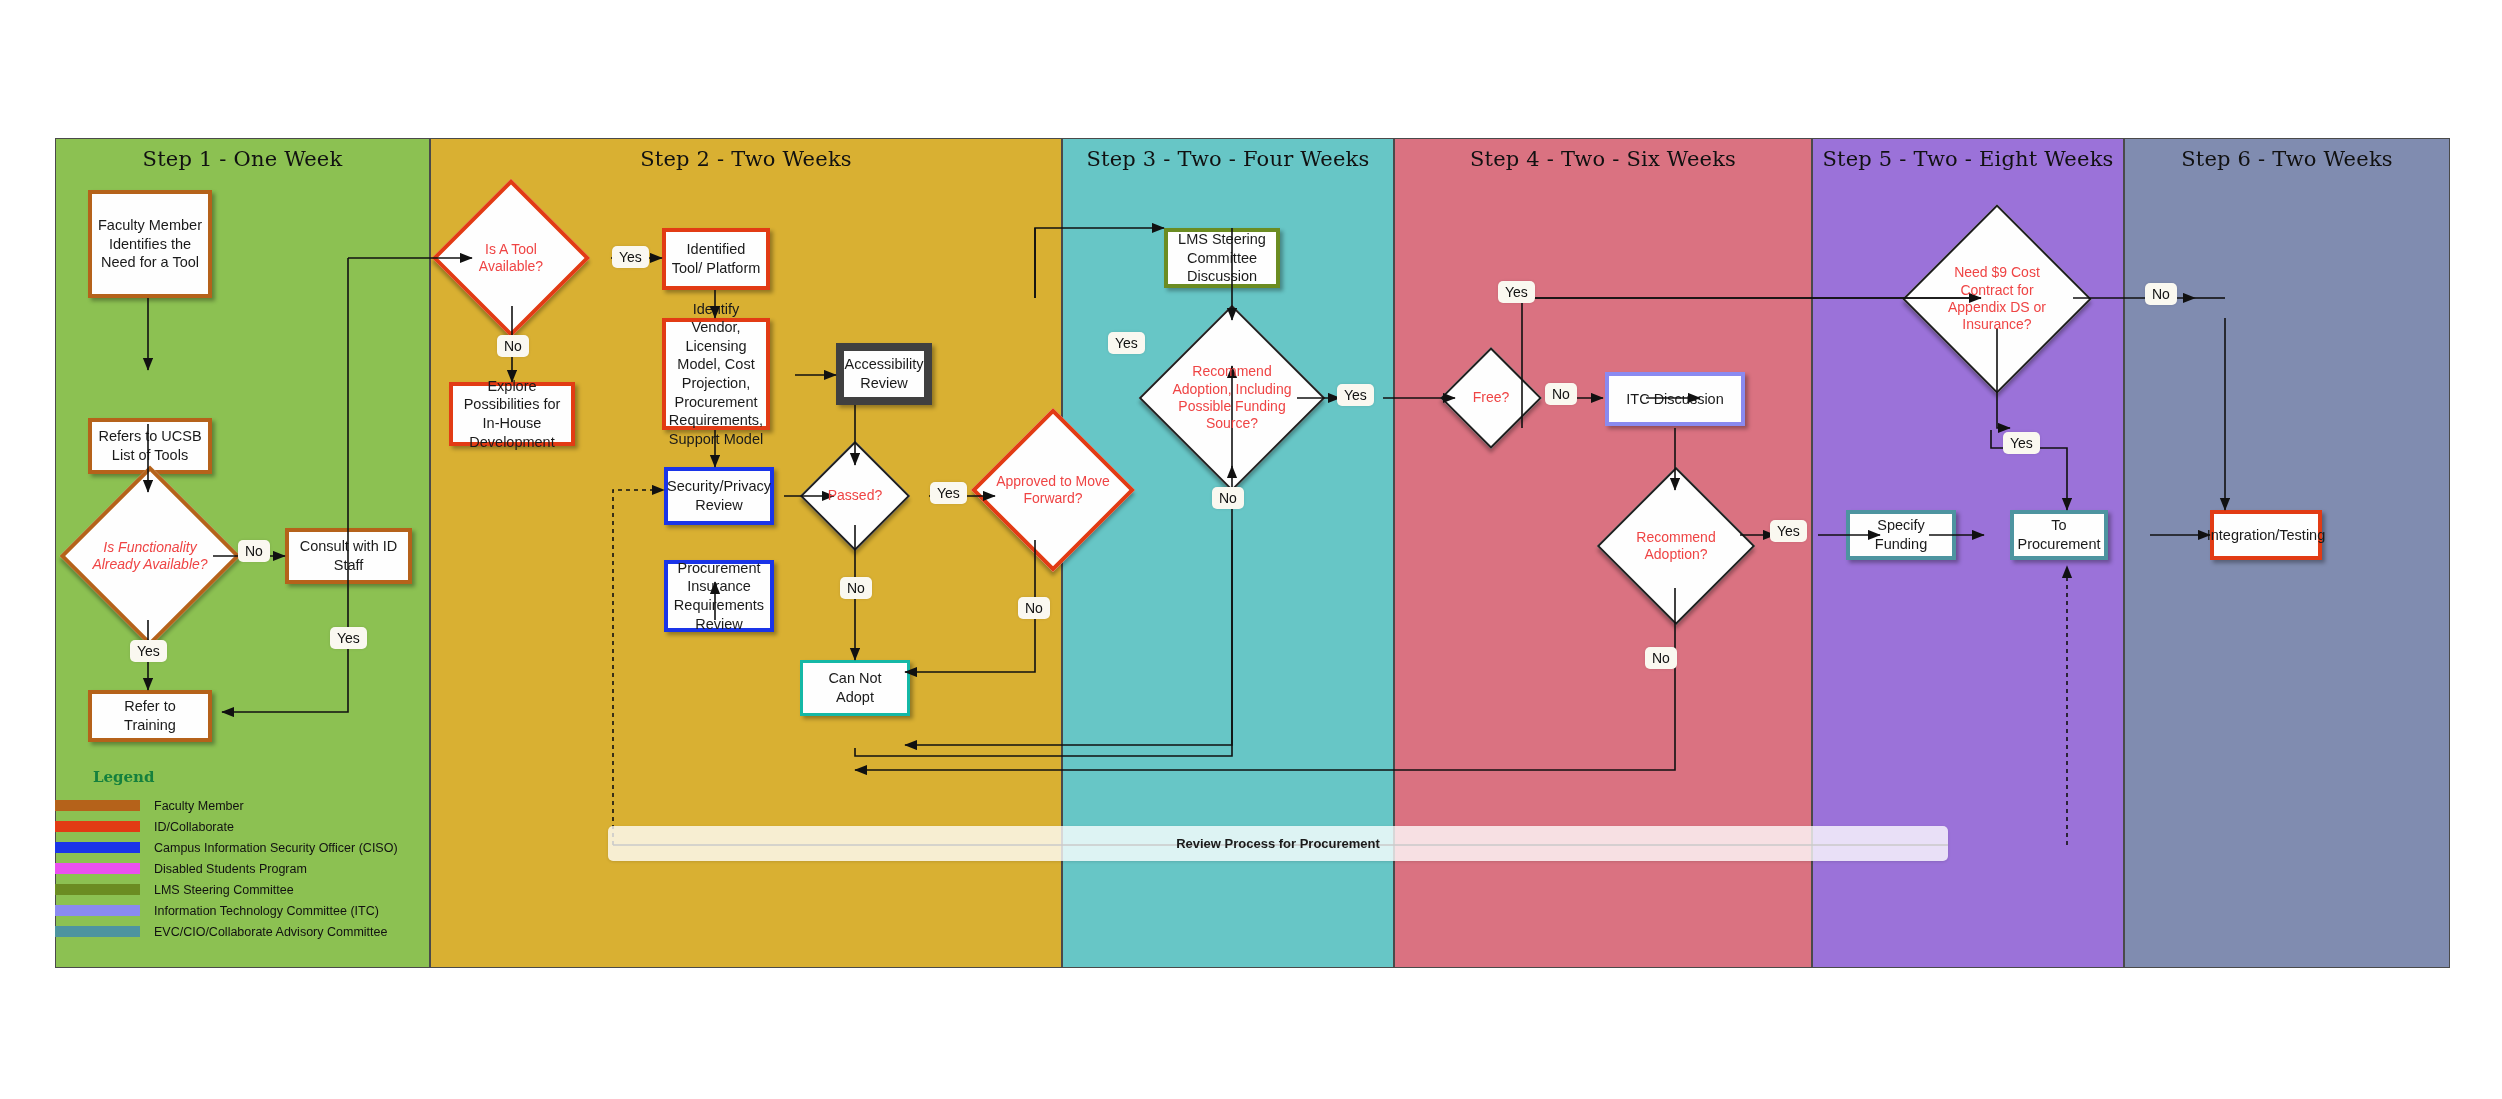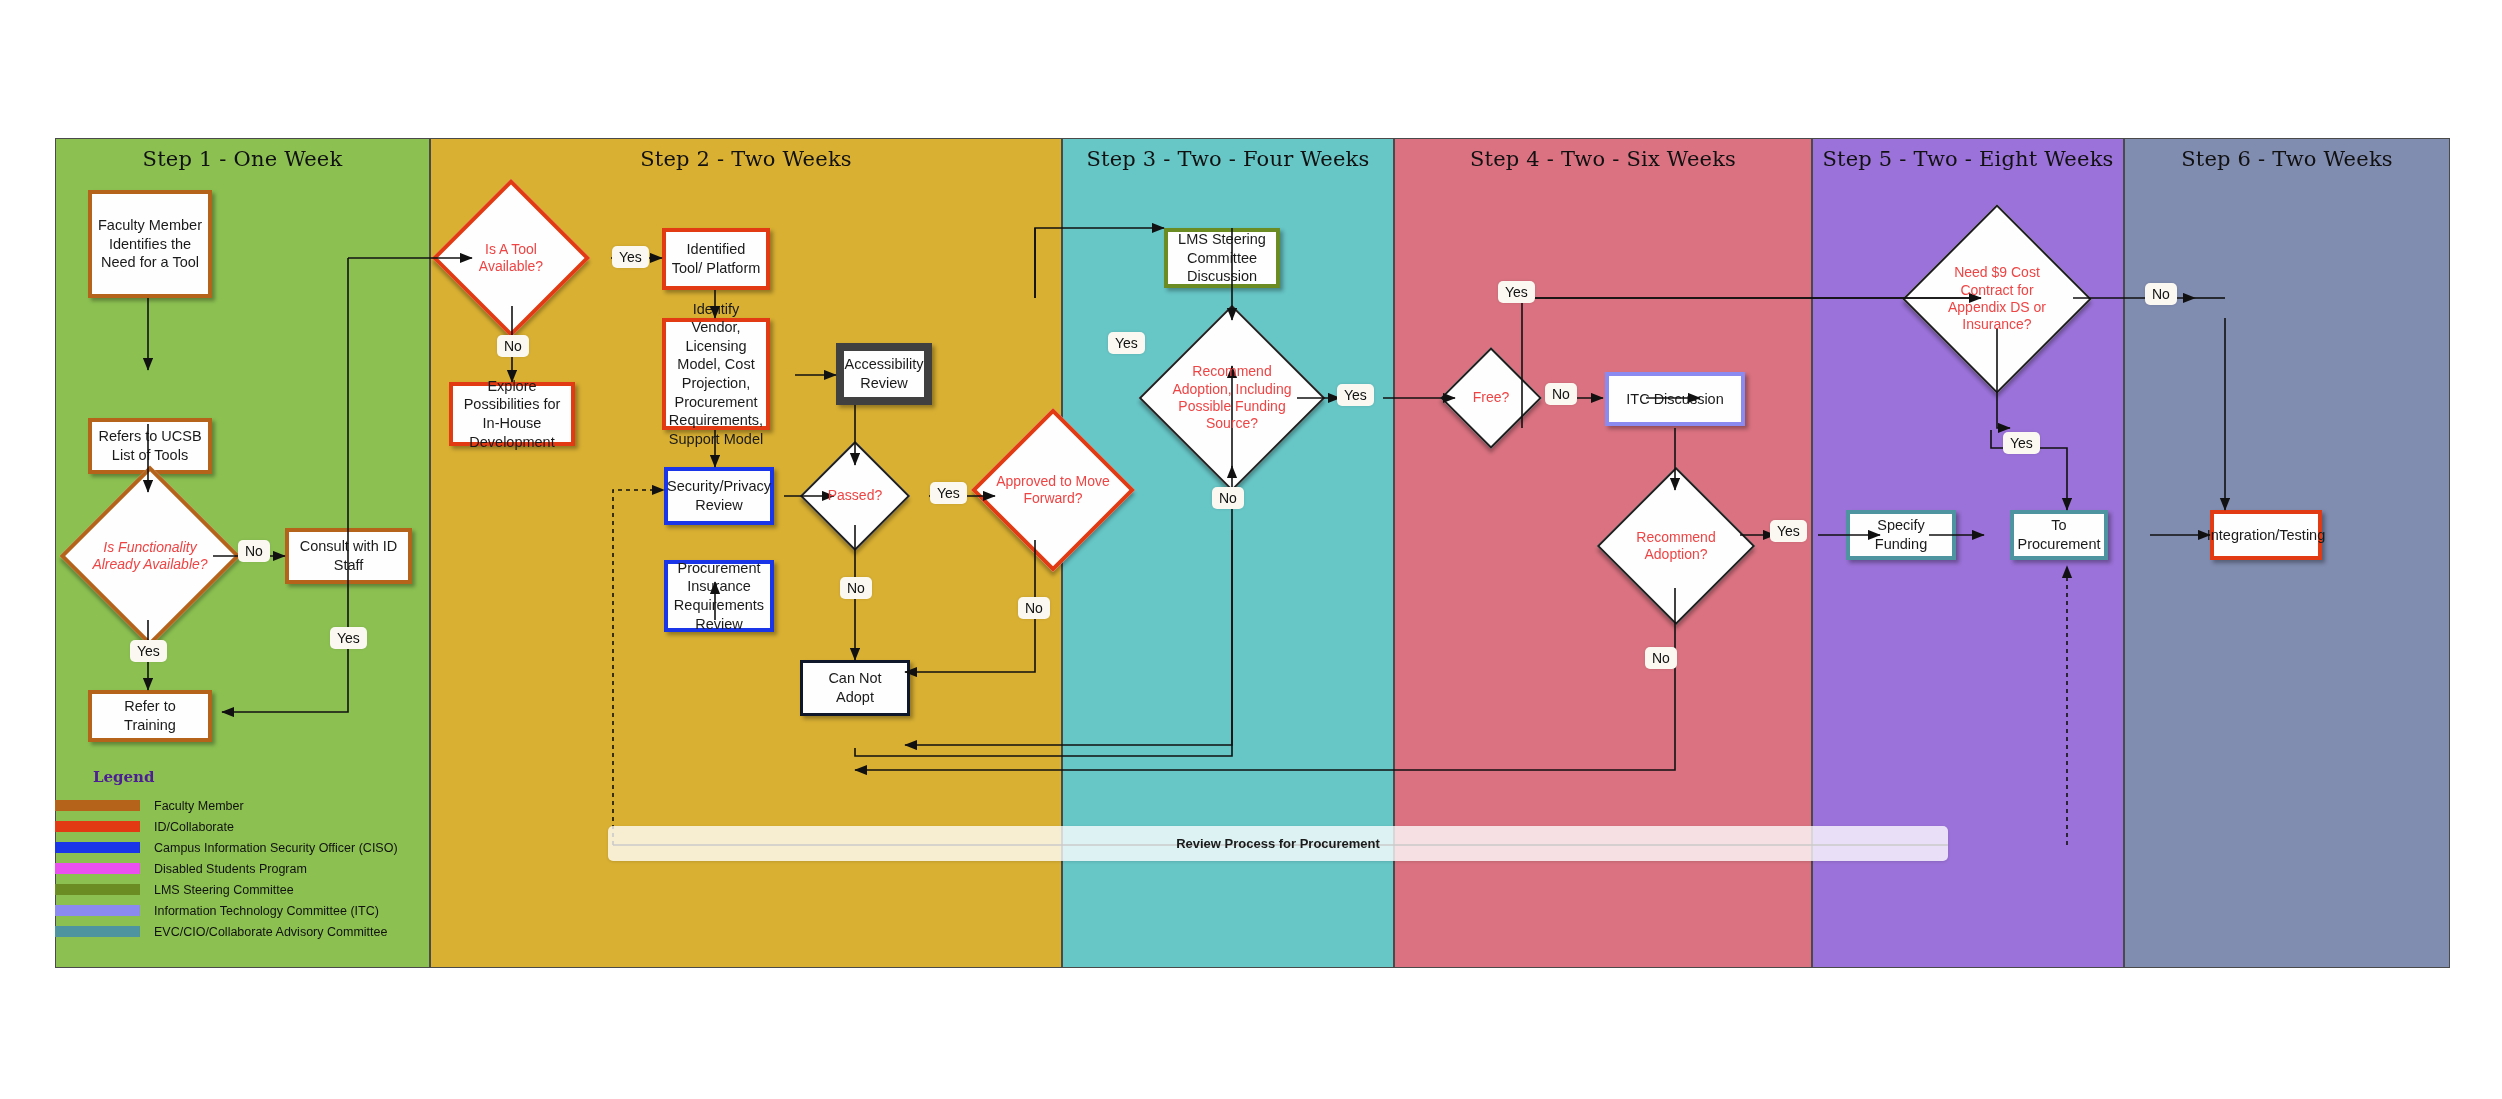--- a/index.html
+++ b/index.html
@@ -7,37 +7,37 @@
   #root{position:relative;width:2502px;height:1099px;}
 
   .lane{position:absolute;top:138px;height:830px;box-sizing:border-box;border:1px solid #4a4a4a;}
   .lane-title{position:absolute;top:8px;left:0;right:0;text-align:center;
     font-family:"DejaVu Serif",serif;font-size:21px;color:#111;letter-spacing:.2px;}
 
   .node{position:absolute;box-sizing:border-box;background:#fefefe;display:flex;
     align-items:center;justify-content:center;text-align:center;color:#1a1a1a;
     font-size:14.5px;line-height:1.28;padding:3px 5px;
     box-shadow:3px 3px 4px rgba(0,0,0,.32);}
-  .node.b3{border:3px solid #0f172a;}
+  .node.b3{border:3px solid #14b8a6;}
   .node span{display:block;}
 
   .diamond{position:absolute;display:flex;align-items:center;justify-content:center;}
   .diamond .dshape{position:absolute;inset:0;transform:rotate(45deg);background:#fefefe;
      box-shadow:3px 3px 4px rgba(0,0,0,.3);}
   .diamond .dlabel{position:relative;z-index:3;text-align:center;font-size:14px;
      line-height:1.24;color:#ef4444;width:145%;}
 
   .edgelbl{position:absolute;background:#faf8f0;border-radius:5px;
     font-size:14px;color:#111;padding:3px 7px;z-index:7;
     box-shadow:0 0 3px rgba(0,0,0,.10);white-space:nowrap;}
 
   svg.wires{position:absolute;left:0;top:0;width:2502px;height:1099px;pointer-events:none;z-index:2;}
 
   .legend{position:absolute;left:55px;top:768px;z-index:6;}
-  .legend h4{margin:0 0 9px 38px;font-family:"DejaVu Serif",serif;font-size:15px;font-weight:bold;color:#4c1d95;}
+  .legend h4{margin:0 0 9px 38px;font-family:"DejaVu Serif",serif;font-size:15px;font-weight:bold;color:#15803d;}
   .legrow{display:flex;align-items:center;height:21px;}
   .legsw{width:85px;height:11px;margin-right:14px;}
   .legtx{font-size:12.5px;color:#111;white-space:nowrap;}
 
   .procbar{position:absolute;left:608px;top:826px;width:1340px;height:35px;
     background:rgba(255,255,255,.78);border-radius:5px;display:flex;align-items:center;
     justify-content:center;z-index:5;box-shadow:0 1px 3px rgba(0,0,0,.12);}
   .procbar span{font-size:13px;font-weight:bold;color:#1a1a1a;}
 
   .footer{position:absolute;left:55px;top:978px;width:2395px;height:62px;

